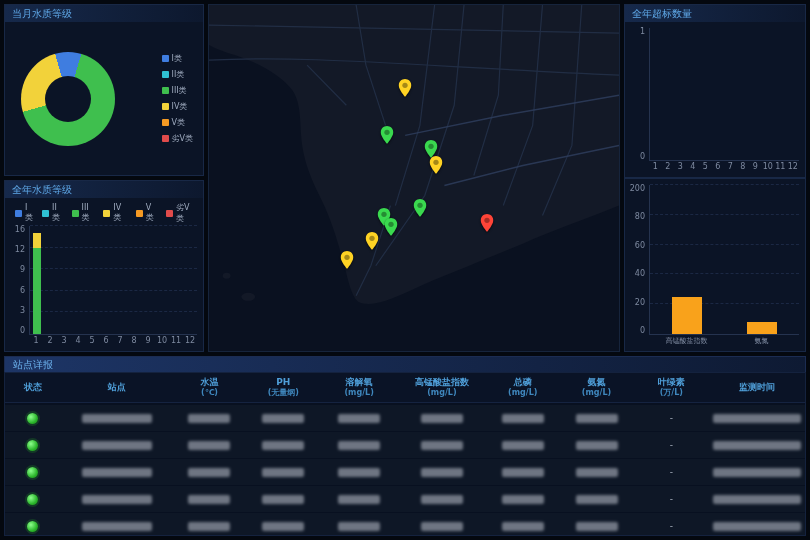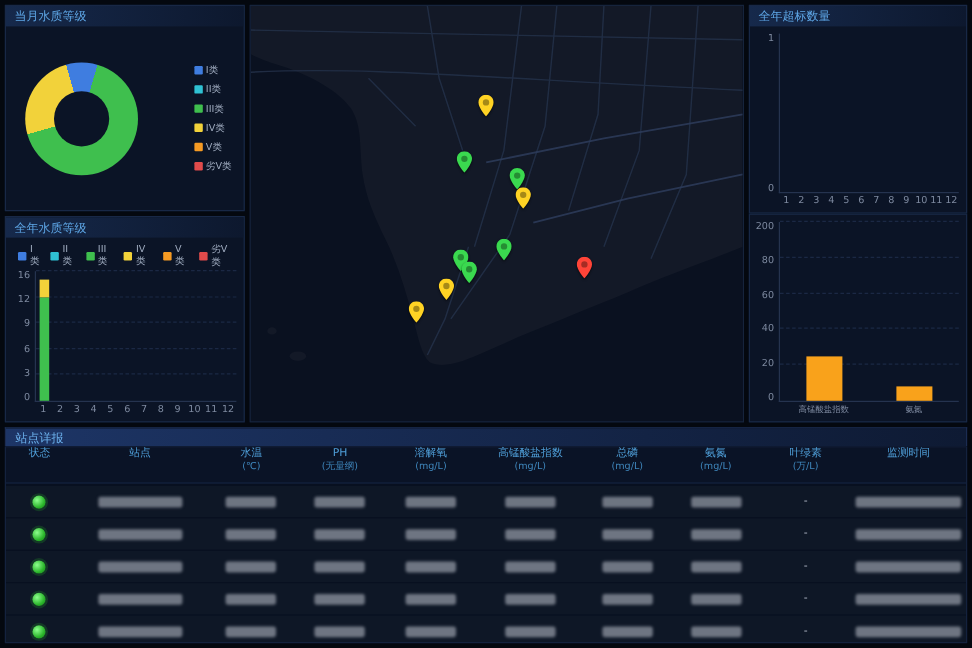--- a/index.html
+++ b/index.html
@@ -48,21 +48,21 @@
   .map-wrap svg.basemap{position:absolute;inset:0;width:100%;height:100%;}
   .pin{position:absolute;width:13px;height:18px;transform:translate(-50%,-100%);
     filter:drop-shadow(0 1px 1px rgba(0,0,0,.65));}
   .pin svg{display:block;width:100%;height:100%;}
 
   
   .bottom{flex:1;display:flex;flex-direction:column;padding:4px;min-height:0;}
   .table-title-bar{height:16px;flex:0 0 16px;display:flex;align-items:center;padding:0 8px;font-size:10px;color:#6db3ef;
     background:linear-gradient(90deg,#1d3566,#0e1a33);border:1px solid #1b2c52;border-bottom:none;}
   .table-area{flex:1;background:#081020;border:1px solid #14223e;display:flex;flex-direction:column;min-height:0;}
-  .thead{height:30px;flex:0 0 30px;display:flex;align-items:flex-start;background:#0a1326;border-bottom:1px solid #152340;}
+  .thead{height:30px;flex:0 0 30px;display:flex;align-items:center;background:#0a1326;border-bottom:1px solid #152340;font-weight:bold;}
   .th{display:flex;flex-direction:column;align-items:center;justify-content:center;color:#4f9fd9;}
   .th-name{font-size:9px;line-height:11px;}
   .th-unit{font-size:8px;line-height:10px;color:#3f87bd;}
   .tbody{flex:1;display:flex;flex-direction:column;gap:1px;padding-top:2px;min-height:0;overflow:hidden;}
   .trow{height:26px;flex:0 0 26px;display:flex;align-items:center;background:#0e1726;}
   .td{display:flex;align-items:center;justify-content:center;font-size:9px;color:#aeb6c4;}
   .col0{width:56px;}  .col1{width:112px;} .col2{width:74px;} .col3{width:74px;} .col4{width:78px;}
   .col5{width:88px;}  .col6{width:74px;}  .col7{width:74px;} .col8{width:76px;} .col9{width:96px;}
   .dot{width:11px;height:11px;border-radius:50%;
     background:radial-gradient(circle at 35% 35%,#8cff8c,#2bb52b 60%,#157a15);

